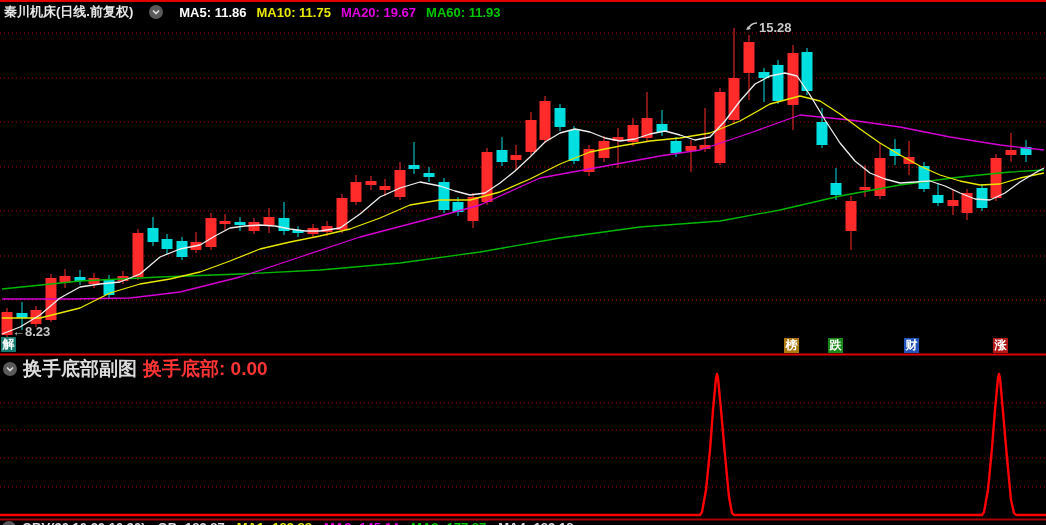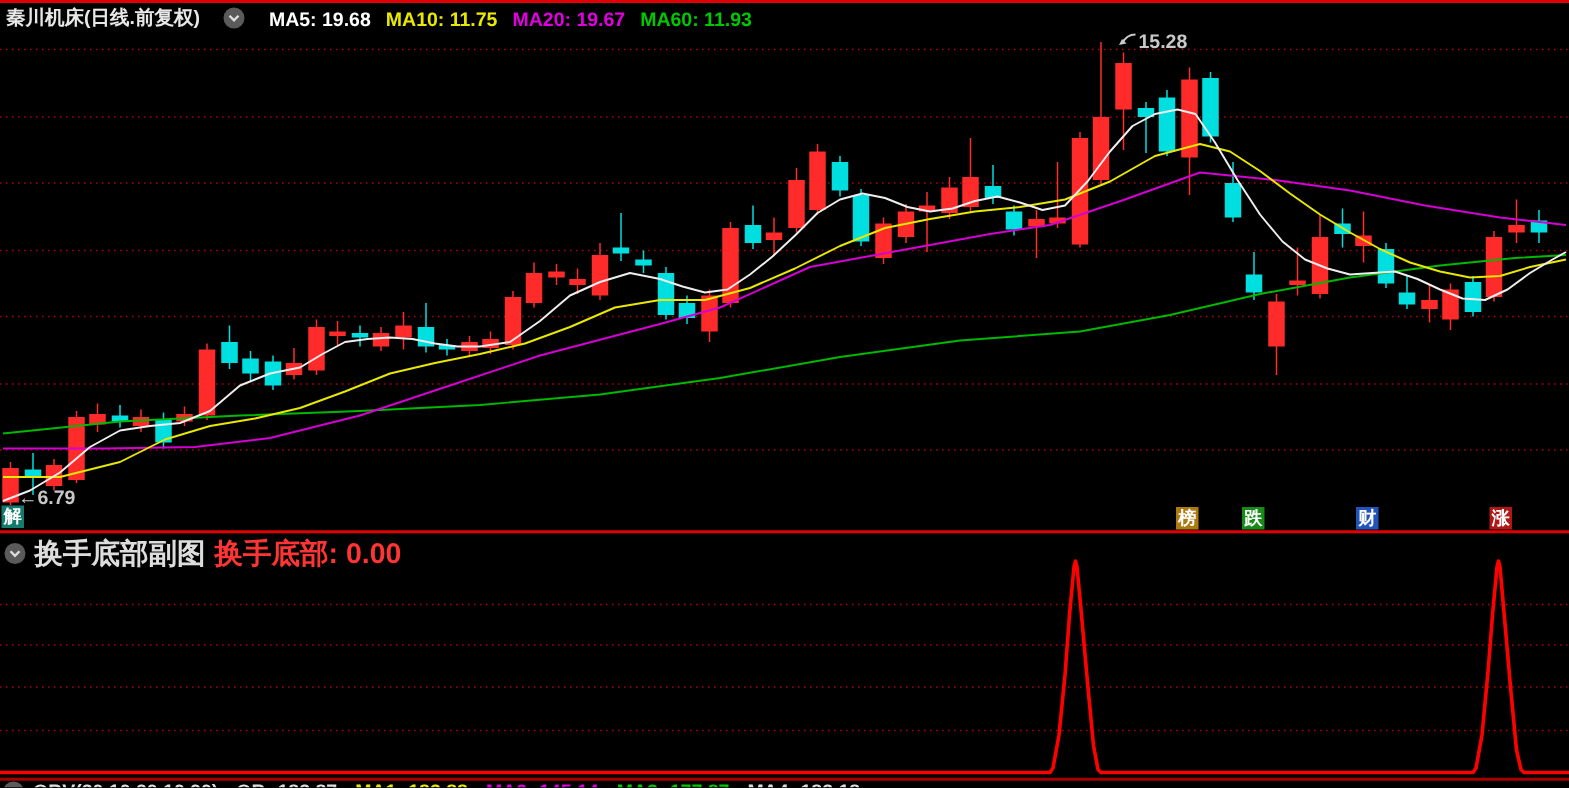--- a/index.html
+++ b/index.html
@@ -192,30 +192,30 @@
       <line x1="0" y1="519.5" x2="1046" y2="519.5" stroke="#a80000" stroke-width="2"></line>
     </svg>
 
   <div class="hdr">
     <span class="title">秦川机床(日线.前复权)</span>
     <span class="chev">
       <svg width="10" height="10" viewBox="0 0 10 10">
           <polyline points="2,3.5 5,6.5 8,3.5" fill="none" stroke="#ddd" stroke-width="1.6"></polyline>
         </svg>
     </span>
-    <span id="ma-labels"><span style="color: rgb(255, 255, 255); margin-right: 10px;">MA5: 19.68</span><span style="color: rgb(232, 232, 0); margin-right: 10px;">MA10: 11.75</span><span style="color: rgb(224, 0, 224); margin-right: 10px;">MA20: 19.67</span><span style="color: rgb(0, 200, 0); ">MA60: 11.93</span></span>
+    <span id="ma-labels"><span style="color: rgb(255, 255, 255); margin-right: 10px;">MA5: 11.86</span><span style="color: rgb(232, 232, 0); margin-right: 10px;">MA10: 11.75</span><span style="color: rgb(224, 0, 224); margin-right: 10px;">MA20: 19.67</span><span style="color: rgb(0, 200, 0); ">MA60: 11.93</span></span>
   </div>
 
   <div class="ann" id="peak-ann" style="left:745px;top:20px;">
     <svg width="14" height="14" viewBox="0 0 14 14" style="vertical-align:-2px">
       <path d="M12,3 Q6,3 3,9" fill="none" stroke="#c8c8c8" stroke-width="1.4"></path>
       <path d="M1,10 L6,9 L3,6 Z" fill="#c8c8c8"></path>
     </svg><span>15.28</span>
   </div>
-  <div class="ann" style="left:12px;top:324px;">←6.79</div>
+  <div class="ann" style="left:12px;top:324px;">←8.23</div>
 
   <div id="badges">
       <div class="badge" style="left: 1px; top: 337px; background: rgb(21, 122, 110);">解</div>
       <div class="badge" style="left: 784px; top: 338px; background: rgb(173, 122, 18);">榜</div>
       <div class="badge" style="left: 828px; top: 338px; background: rgb(23, 138, 23);">跌</div>
       <div class="badge" style="left: 904px; top: 338px; background: rgb(34, 83, 184);">财</div>
       <div class="badge" style="left: 993px; top: 338px; background: rgb(176, 24, 24);">涨</div>
     </div>
 
   <div id="subhdr">

